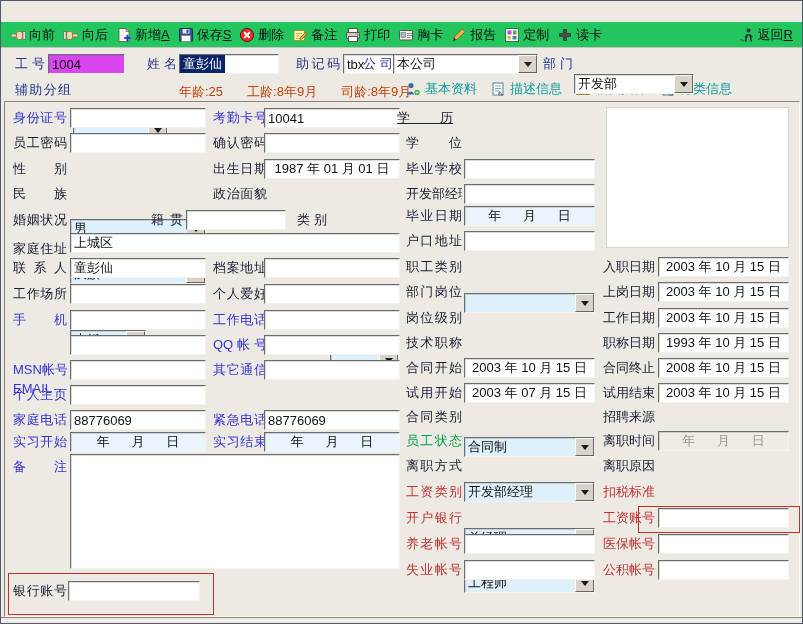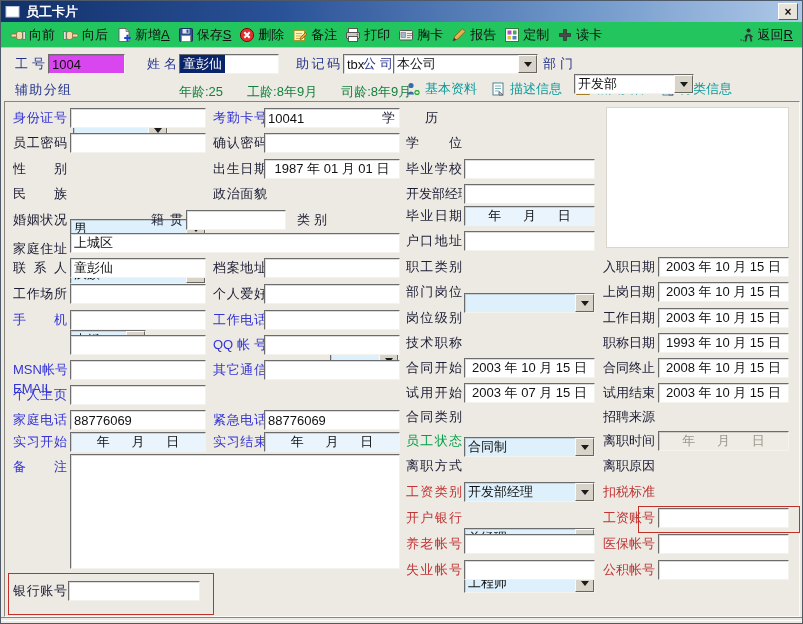--- a/index.html
+++ b/index.html
@@ -16,21 +16,21 @@
     font-size:12px;font-weight:bold;color:#111;line-height:1;cursor:default;}
   
   .toolbar{position:absolute;left:0;top:21px;right:0;height:25px;display:flex;align-items:center;
     padding:0 5px;border-bottom:1px solid #c6c2b9;background:#22c55e;}
   .tbtn{display:flex;align-items:center;gap:3px;padding:0 4px;font-size:13px;color:#111;height:22px;white-space:nowrap;}
   .toolbar-right{margin-left:auto;}
   .icon{width:16px;height:16px;display:inline-block;flex:0 0 16px;}
   .icon svg{width:16px;height:16px;display:block;}
   
   .hdr-stats{position:absolute;left:178px;top:82px;display:flex;gap:24px;}
-  .hdr-stat{color:#15803d;font-size:13px;white-space:nowrap;}
+  .hdr-stat{color:#c2410c;font-size:13px;white-space:nowrap;}
   .tabs{position:absolute;left:404px;top:78px;height:20px;display:flex;gap:13px;align-items:center;}
   .tab{display:flex;align-items:center;gap:4px;color:#0a9a9a;font-size:13px;white-space:nowrap;}
   
   .form-panel{position:absolute;left:3px;top:100px;width:796px;height:516px;box-sizing:border-box;
     border:1px solid;border-color:#8a867e #fbfaf7 #fbfaf7 #8a867e;background:#EDEAE3;}
   .groove{position:absolute;left:0;right:0;top:616px;height:2px;border-top:1px solid #8a867e;border-bottom:1px solid #fff;}
   .photo{position:absolute;left:605px;top:106px;width:181px;height:139px;background:#fff;border:1px solid #d8d5cd;}
   .ann{position:absolute;border:1px solid #c23028;}
   .layer{position:absolute;left:0;top:0;width:803px;height:624px;pointer-events:none;}
   .flabel{position:absolute;height:16px;line-height:16px;font-size:13px;color:#1c1c34;
@@ -52,29 +52,20 @@
   .t-date-disabled .val{color:#9a968c;}
   .t-textarea{align-items:flex-start;}
   .bg-cream{background:#d946ef;} .bg-white{background:#fff;}
   .sel{background:#0A246A;color:#fff;}
   u{text-decoration:underline;}
 </style>
 </head>
 <body>
 
 <div class="window">
-  <div class="titlebar">
-    <span class="icon">
-      <svg viewBox="0 0 16 16">
-          <rect x="1" y="2.5" width="13" height="10.5" fill="#fff" stroke="#b8c4d8"></rect>
-        </svg>
-    </span>
-    <span>员工卡片</span>
-    <span class="close-btn">×</span>
-  </div>
 
   <div class="toolbar">
     <div style="display:flex;align-items:center;">
         <div class="tbtn">
           <span class="icon">
             <svg viewBox="0 0 16 16">
               <rect x="1" y="7" width="8" height="3" rx="1.5" fill="#f2d8ae" stroke="#8a6a3a" stroke-width="0.8"></rect>
               <rect x="6.5" y="4.5" width="6" height="8" rx="2" fill="#f2d8ae" stroke="#8a6a3a" stroke-width="0.8"></rect>
               <rect x="13" y="4.5" width="2.2" height="8" fill="#fff" stroke="#666" stroke-width="0.8"></rect>
             </svg>
@@ -408,21 +399,21 @@
         <span class="val">年      月      日</span>
       </div>
       <span class="flabel c-blue" style="left: 12px; top: 458px; width: 54px;">备注</span>
       <div class="ctl t-textarea" style="left: 69px; top: 453px; width: 330px; height: 115px; pointer-events: auto;">
         <span class="val"></span>
       </div>
       <span class="flabel c-dark" style="left: 12px; top: 582px; width: 54px;">银行账号</span>
       <div class="ctl t-text" style="left: 67px; top: 580px; width: 132px; pointer-events: auto;">
         <span class="val"></span>
       </div>
-      <span class="flabel c-dark" style="left: 381px; top: 109px; width: 56px;">学历</span>
+      <span class="flabel c-dark" style="left: 396px; top: 109px; width: 56px; text-decoration: underline;">学历</span>
       <span class="flabel c-dark" style="left: 405px; top: 134px; width: 56px;">学位</span>
       <div class="ctl t-select" style="left: 463px; top: 132px; width: 131px; pointer-events: auto;">
         <span class="val"></span>
         <span class="dbtn">
           <i class="arrow"></i>
         </span>
       </div>
       <span class="flabel c-dark" style="left: 405px; top: 160px; width: 56px;">毕业学校</span>
       <div class="ctl t-text" style="left: 463px; top: 158px; width: 131px; pointer-events: auto;">
         <span class="val"></span>

